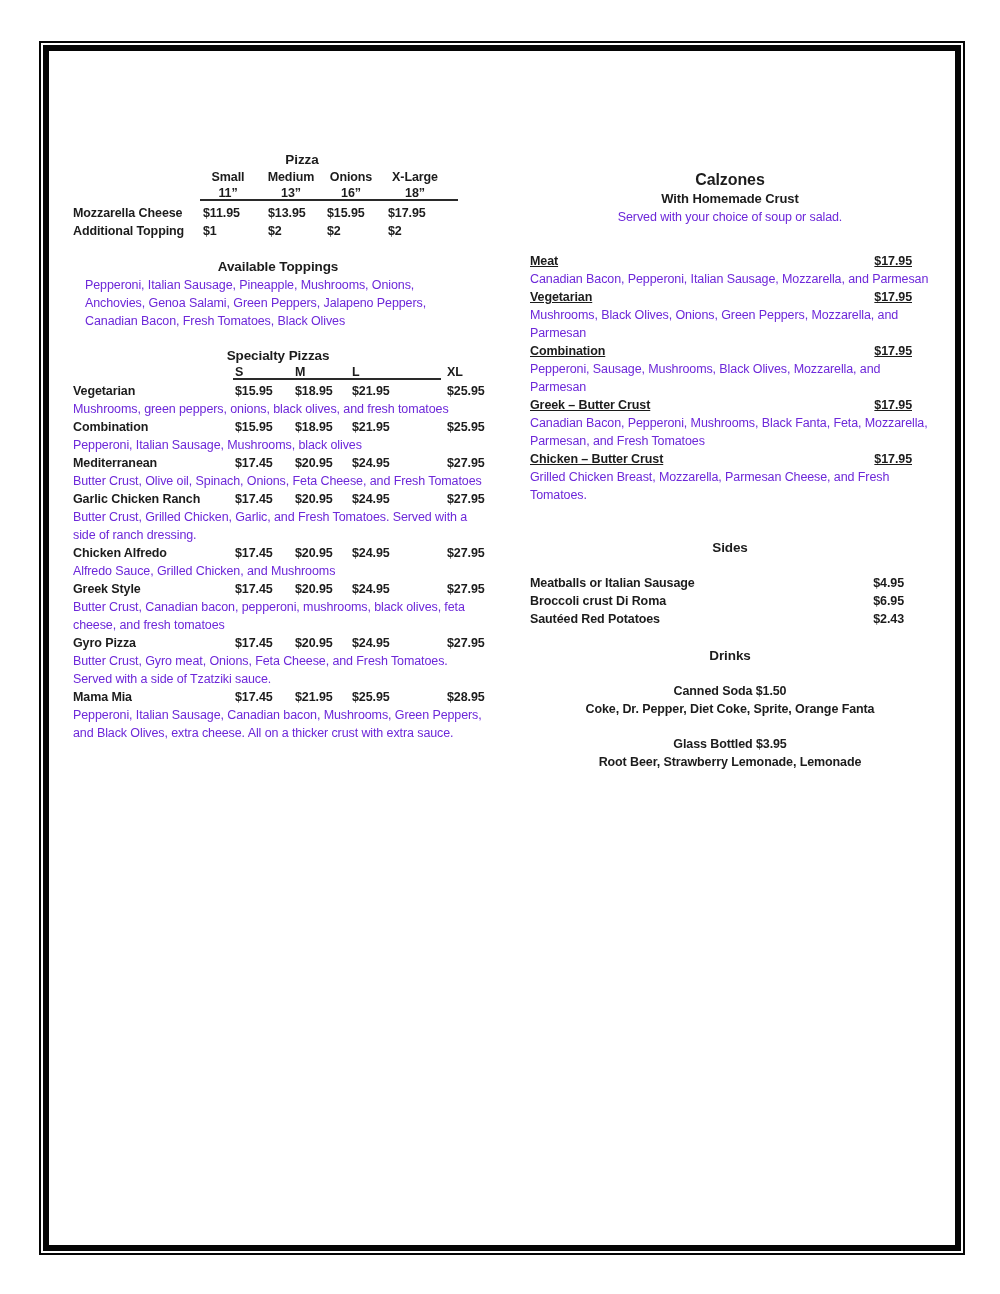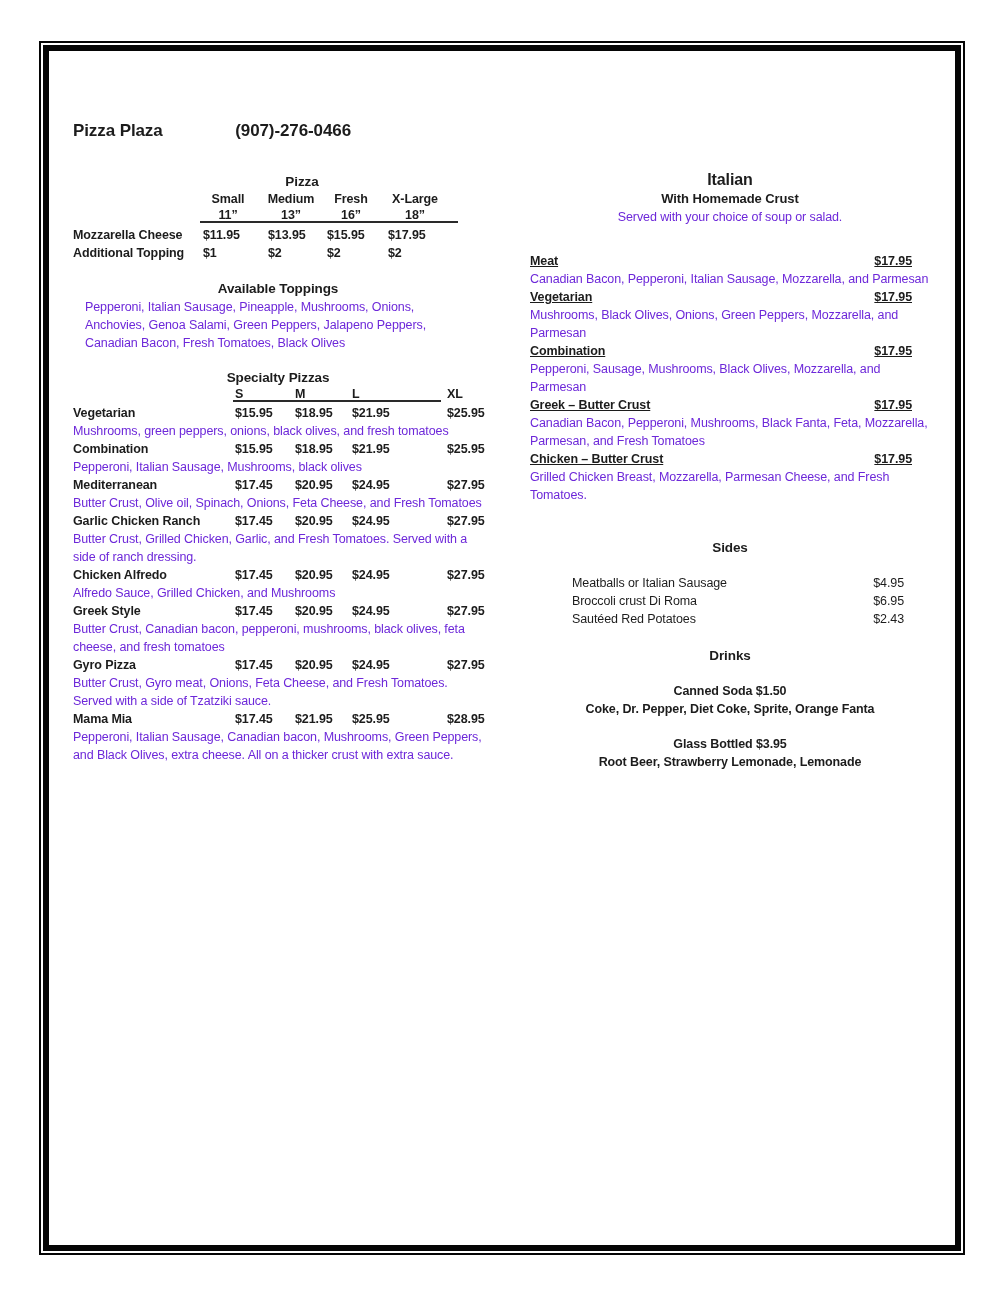--- a/index.html
+++ b/index.html
@@ -58,46 +58,42 @@
   .cz-sub{font-size:13px;font-weight:bold;text-align:center;line-height:18px;}
   .cz-note{text-align:center;line-height:18px;}
   .cz-items{margin-top:26px;}
   .cz-row{display:flex;justify-content:space-between;height:18px;text-decoration:underline;}
   .cz-row .nm{font-weight:bold;}
   .cz-row .pr{font-weight:bold;padding-right:18px;}
 
   
   .sides-title{margin-top:35px;}
   .sd-items{margin-top:17px;}
-  .sd-row{display:flex;justify-content:space-between;height:18px;font-weight:normal;margin-left:42px;}
+  .sd-row{display:flex;justify-content:space-between;height:18px;font-weight:bold;}
   .sd-row .pr{padding-right:26px;}
 
   
   .drinks-title{margin-top:19px;}
   .dk-group{margin-top:17px;text-align:center;font-weight:bold;}
   .dk-group div{line-height:18px;}
 </style>
 </head>
 <body>
 
 <div class="frame"></div>
 
 <div class="col-left">
 
-  <div class="site-title">
-    <span>Pizza Plaza</span>
-    <span class="phone">(907)-276-0466</span>
-  </div>
 
   <div class="sec-title pz-title">Pizza</div>
 
   <div class="pz-head">
     <span class="pzc pzc1">Small</span>
     <span class="pzc pzc2">Medium</span>
-    <span class="pzc pzc3">Fresh</span>
+    <span class="pzc pzc3">Onions</span>
     <span class="pzc pzc4">X-Large</span>
   </div>
   <div class="pz-dims">
     <span class="pzc pzc1">11”</span>
     <span class="pzc pzc2">13”</span>
     <span class="pzc pzc3">16”</span>
     <span class="pzc pzc4">18”</span>
     <div class="pz-underline"></div>
   </div>
 
@@ -199,21 +195,21 @@
       <span class="spp spp1">$17.45</span>
       <span class="spp spp2">$21.95</span>
       <span class="spp spp3">$25.95</span>
       <span class="spp spp4">$28.95</span>
     </div>
     <div class="sp-desc red">Pepperoni, Italian Sausage, Canadian bacon, Mushrooms, Green Peppers, and Black Olives, extra cheese. All on a thicker crust with extra sauce.</div>
   </div>
 </div>
 
 <div class="col-right">
-  <div class="cz-title">Italian</div>
+  <div class="cz-title">Calzones</div>
   <div class="cz-sub">With Homemade Crust</div>
   <div class="cz-note red">Served with your choice of soup or salad.</div>
 
   <div class="cz-items">
     <div class="cz-row">
       <span class="nm">Meat</span>
       <span class="pr">$17.95</span>
     </div>
     <div class="cz-desc red">Canadian Bacon, Pepperoni, Italian Sausage, Mozzarella, and Parmesan</div>
 

